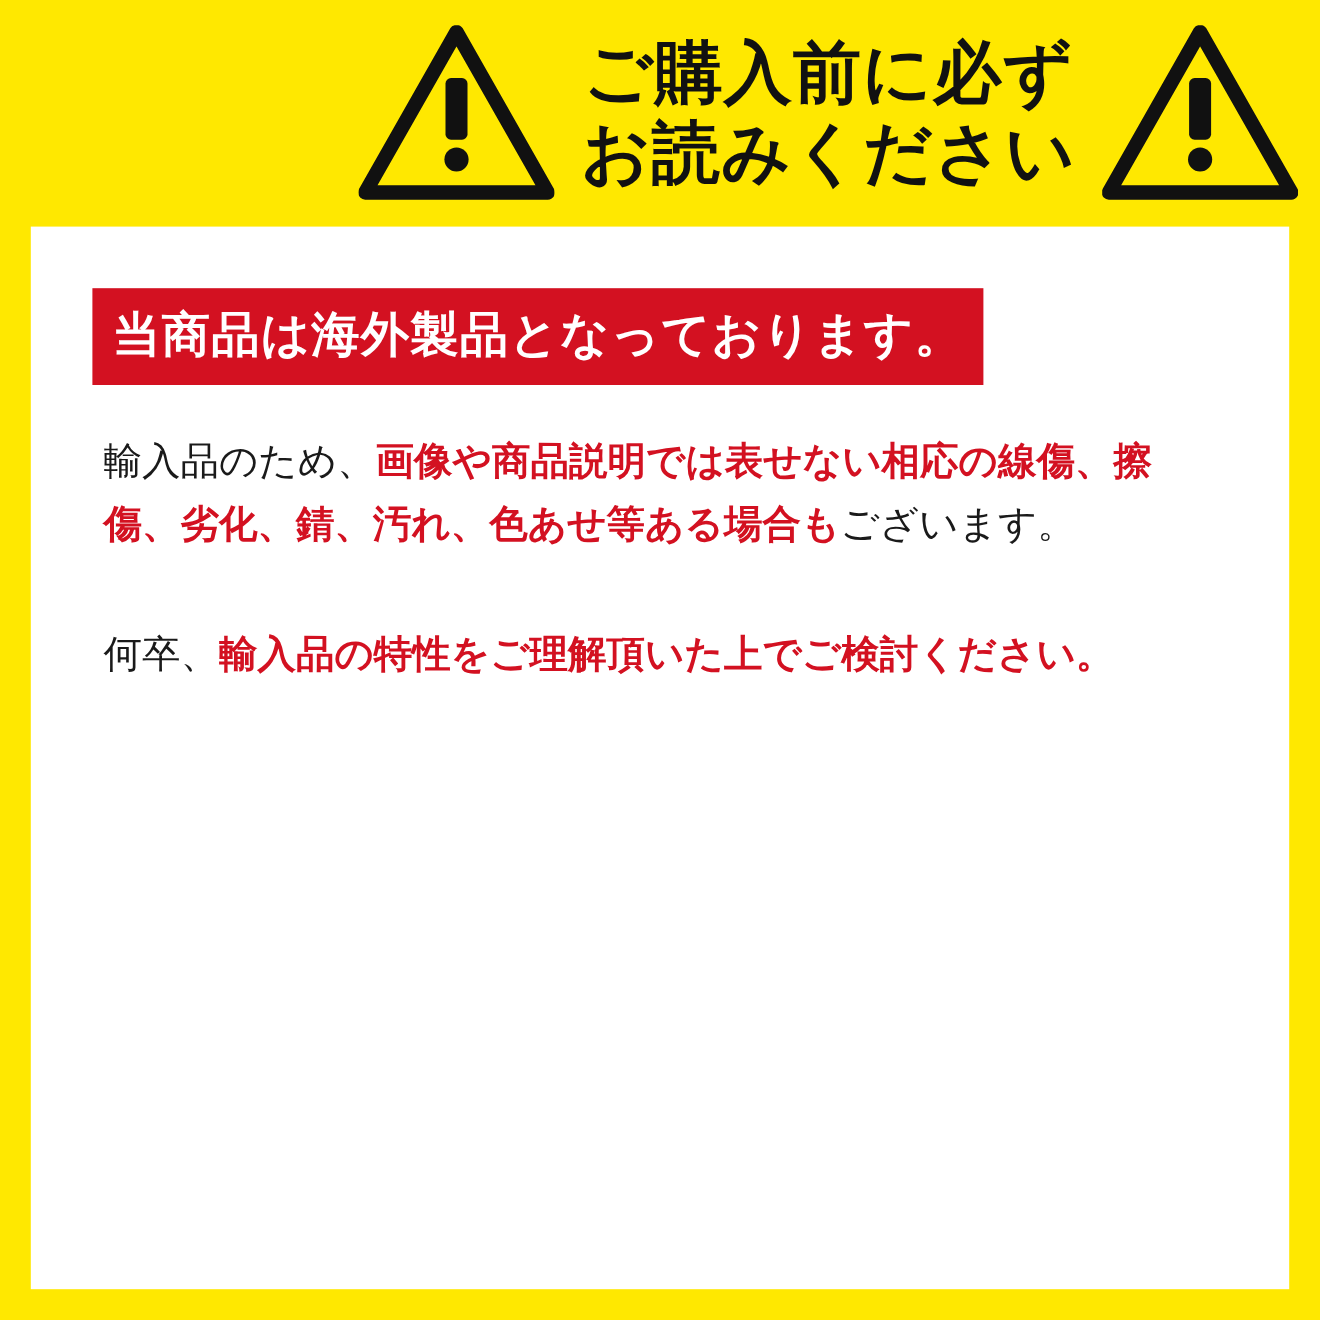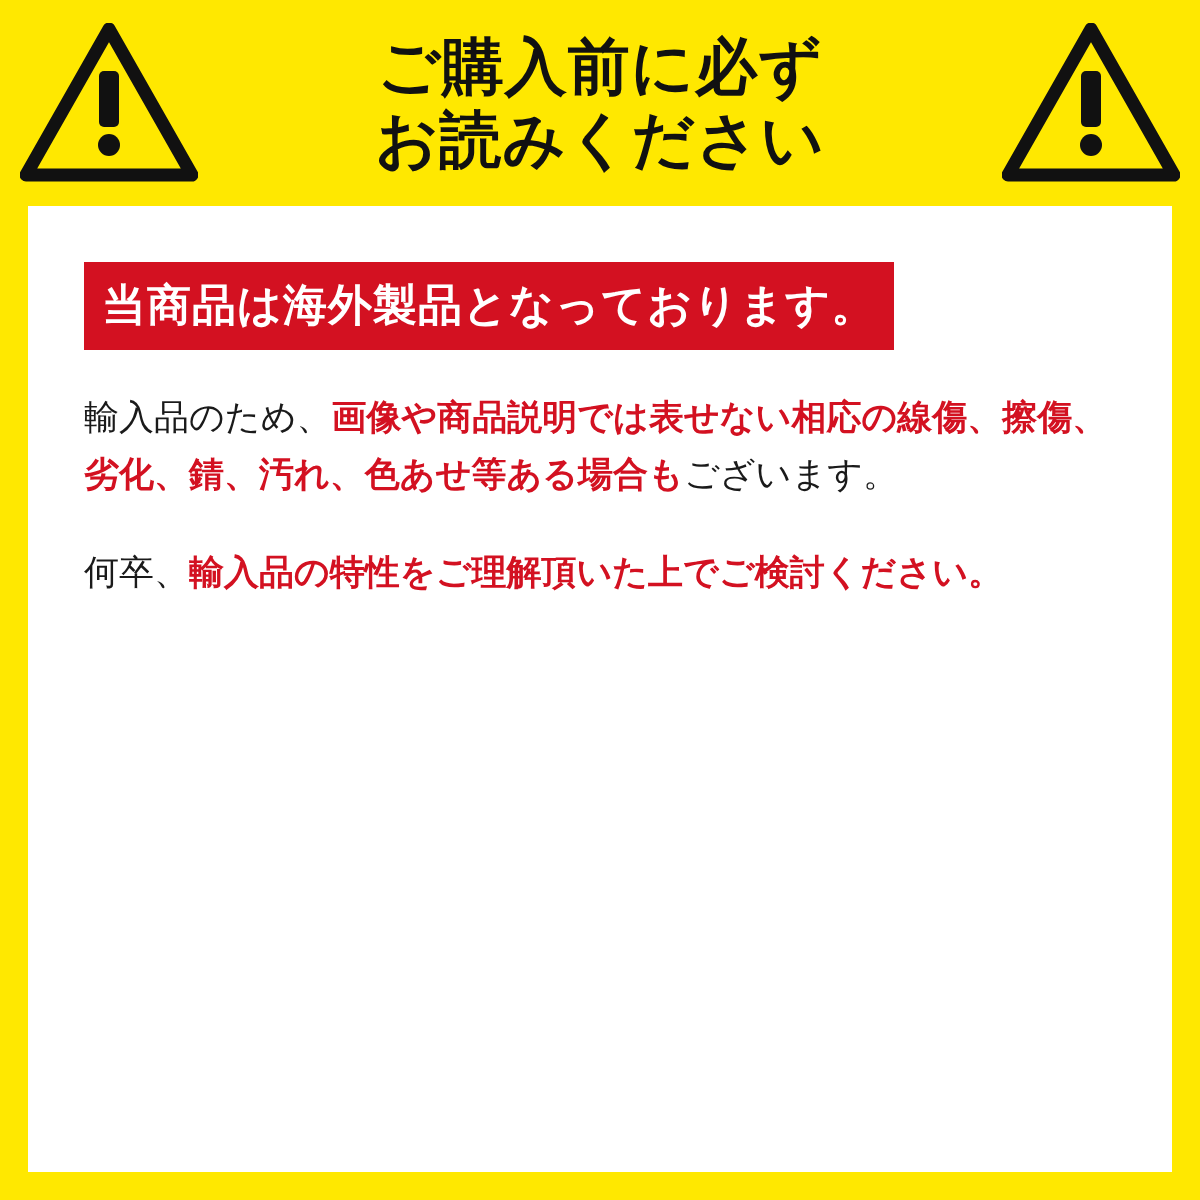--- a/index.html
+++ b/index.html
@@ -19,21 +19,21 @@
     height: 1200px;
     box-sizing: border-box;
   }
 
   
   .header {
     position: relative;
     height: 200px;
     display: flex;
     align-items: center;
-    justify-content: space-between;
+    justify-content: flex-end;
     gap: 24px;
     padding: 6px 20px 0 20px;
     box-sizing: border-box;
   }
   .warn-icon {
     flex: 0 0 auto;
     width: 178px;
     height: 160px;
   }
   .header-title {
@@ -75,22 +75,21 @@
   }
 
   .body-text {
     margin-top: 42px;
     font-size: 35px;
     line-height: 1.62;
     color: #1A1A1A;
     letter-spacing: 0px;
   }
   .body-text p {
-    margin: 0;
-    font-family: Liberation Mono, monospace;
+    margin: 10px;
   }
   .gap {
     height: 42px;
   }
   .hl {
     color: #D31121;
     font-weight: bold;
   }
 </style>
 </head>

